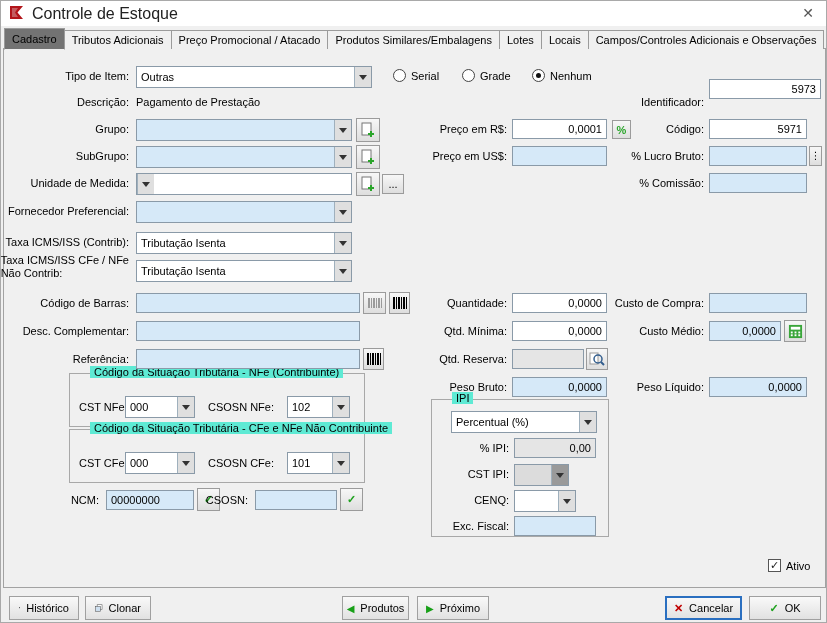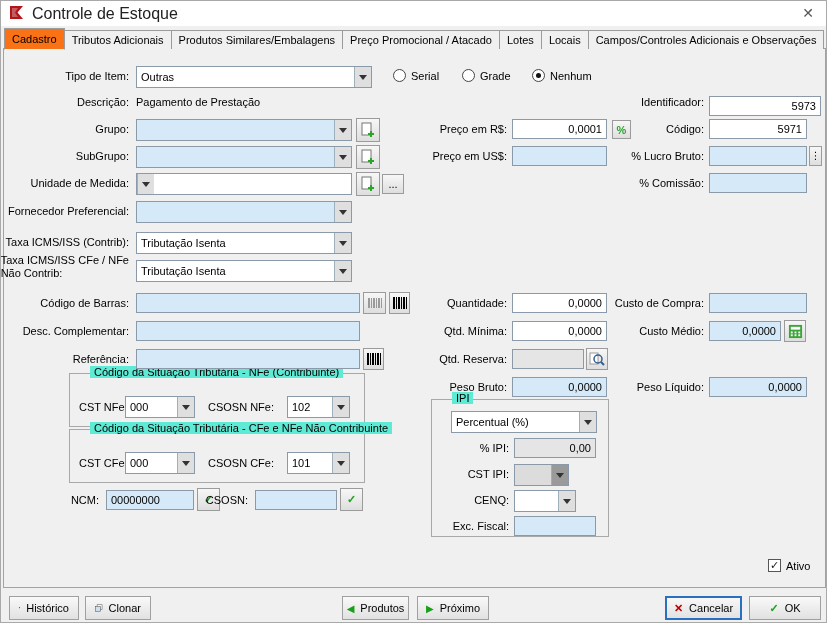--- a/index.html
+++ b/index.html
@@ -14,21 +14,21 @@
 
   
   .titlebar { position: absolute; left: 0; top: 0; right: 0; height: 25px; background: #ffffff; display: flex; align-items: center; padding: 0 8px; }
   .titlebar .ttl { margin-left: 8px; font-size: 16px; color: #222; }
   .close-x { position: absolute; right: 12px; top: 4px; font-size: 14px; color: #555; cursor: default; }
 
   
   .tabs { position: absolute; left: 3px; top: 26px; height: 22px; display: flex; align-items: flex-end; z-index: 3; }
   .tab { height: 19px; line-height: 18px; padding: 0 7px; border: 1px solid #9b9b9b; border-bottom: none; background: #f0f0f0; margin-left: -1px; white-space: nowrap; cursor: default; }
   .tab:first-child { margin-left: 0; }
-  .tab.active { height: 22px; line-height: 21px; background: #f97316; position: relative; z-index: 4; margin-bottom: -1px; border-bottom: 1px solid #f0f0f0; }
+  .tab.active { height: 22px; line-height: 21px; background: #737373; position: relative; z-index: 4; margin-bottom: -1px; border-bottom: 1px solid #f0f0f0; }
 
   .panel { position: absolute; left: 2px; top: 47px; width: 823px; height: 540px; border: 1px solid #a2a2a2; background: #f0f0f0; }
 
   
   .lbl { position: absolute; white-space: nowrap; z-index: 2; }
   .lbl2 { text-align: left; line-height: 13px; }
   .tb { position: absolute; height: 20px; border: 1px solid #8a9aa8; background: #fff; display: flex; align-items: center; padding: 0 4px; overflow: hidden; white-space: nowrap; z-index: 2; }
   .tb.blue { background: #d6e9f8; }
   .tb.grayf { background: #e5e5e5; }
   .tb.num { justify-content: flex-end; }
@@ -68,22 +68,22 @@
           <path d="M3 3 h6 l-3 4.5 L9 12 H3 z" fill="#e4e4e4" opacity="0.35"></path>
         </svg>
     </span>
     <span class="ttl">Controle de Estoque</span>
     <span class="close-x">✕</span>
   </div>
 
   <div class="tabs">
     <div class="tab active">Cadastro</div>
     <div class="tab">Tributos Adicionais</div>
+    <div class="tab">Preço Promocional / Atacado</div>
     <div class="tab">Produtos Similares/Embalagens</div>
-    <div class="tab">Preço Promocional / Atacado</div>
     <div class="tab">Lotes</div>
     <div class="tab">Locais</div>
     <div class="tab">Campos/Controles Adicionais e Observações</div>
   </div>
 
   <div class="panel"></div>
 
   <div class="lbl" style="right:697px;top:69px">Tipo de Item:</div>
   <div class="combo" style="left:135px;top:65px;width:236px">
     <span class="cval">Outras</span>
@@ -98,21 +98,21 @@
     <span>Grade</span>
   </div>
   <div class="radio" style="left:531px;top:68px">
     <span class="rdot checked"></span>
     <span>Nenhum</span>
   </div>
 
   <div class="lbl" style="right:697px;top:95px">Descrição:</div>
   <div class="lbl" style="left:135px;top:95px">Pagamento de Prestação</div>
   <div class="lbl" style="right:122px;top:95px">Identificador:</div>
-  <div class="tb num" style="left:708px;top:95px;width:112px">5973</div>
+  <div class="tb num" style="left:708px;top:78px;width:112px">5973</div>
 
   <div class="lbl" style="right:697px;top:122px">Grupo:</div>
   <div class="combo blue" style="left:135px;top:118px;width:216px">
     <span class="cval"></span>
     <span class="carrow"></span>
   </div>
   <div class="sbtn" style="left:355px;top:117px;width:24px;height:24px">
     <svg width="16" height="16" viewBox="0 0 16 16">
         <rect x="2" y="1" width="9" height="12" fill="#fff" stroke="#777"></rect>
         <path d="M11 9 v6 M8 12 h6" stroke="#2aa52a" stroke-width="2"></path>

